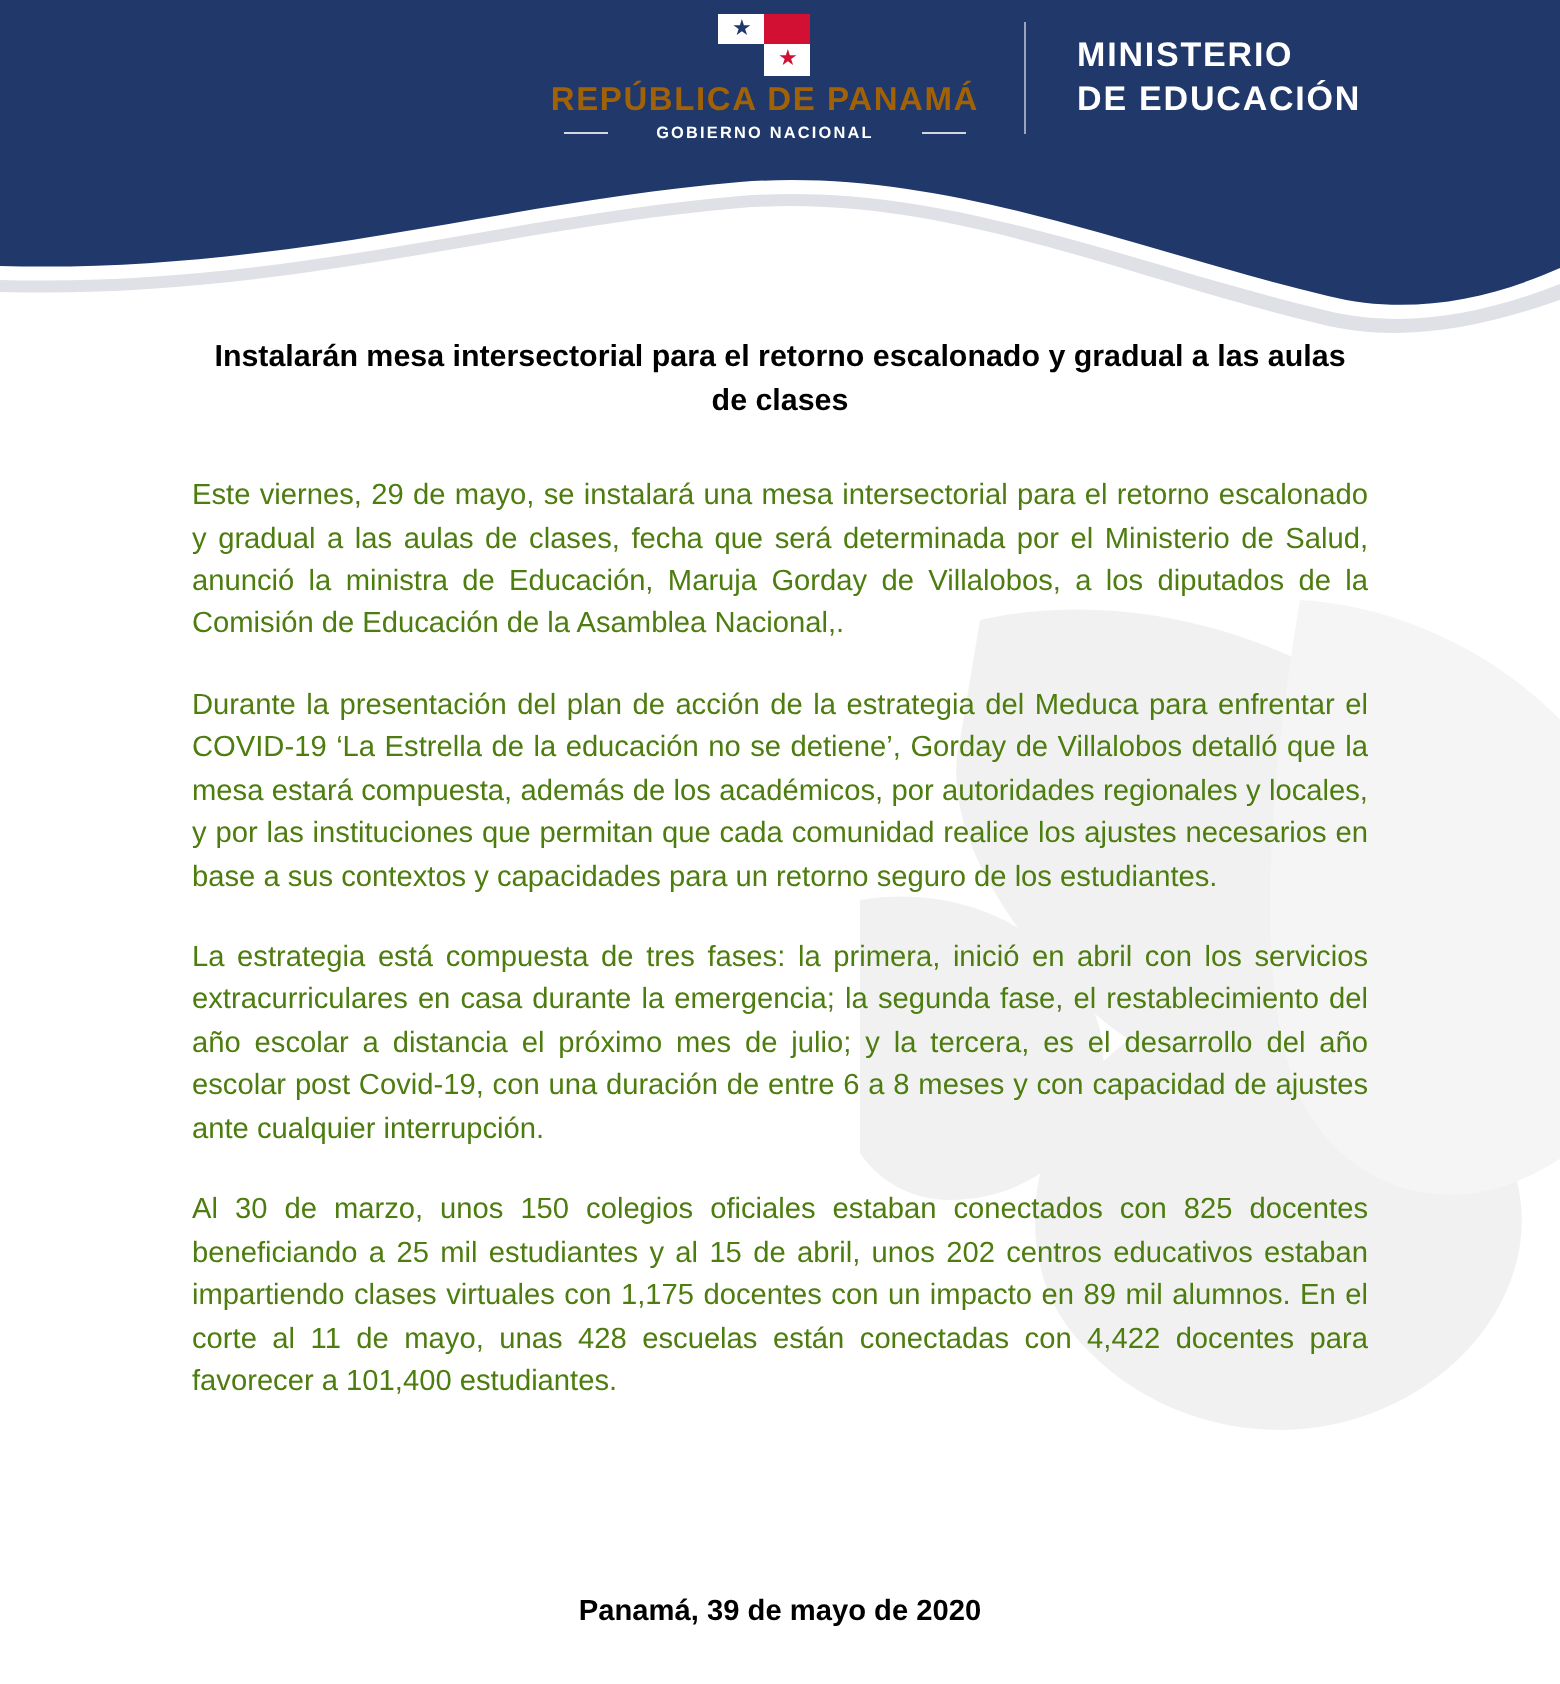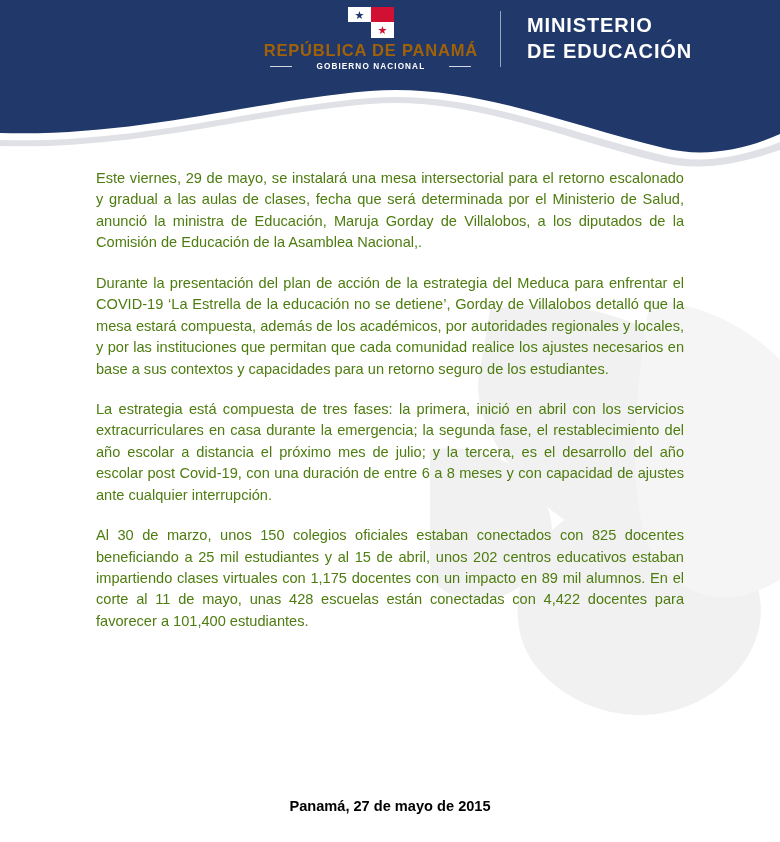--- a/index.html
+++ b/index.html
@@ -131,21 +131,21 @@
 
   .brand-divider {
     width: 1px;
     height: 56px;
     background: rgba(255,255,255,0.55);
     margin: 0 26px 0 0;
   }
 
   .brand-right {
     color: #ffffff;
-    font-size: 20px;
+    font-size: 17px;
     font-weight: bold;
     letter-spacing: 0.9px;
     line-height: 1.28;
     white-space: nowrap;
   }
 
   
   .content {
     position: absolute;
     left: 96px;
@@ -248,22 +248,23 @@
       <div class="brand-divider"></div>
 
       <div class="brand-right">
         <div>MINISTERIO</div>
         <div>DE EDUCACIÓN</div>
       </div>
     </div>
   </div>
 
   <div class="content">
+    <h1 class="doc-title">Instalarán mesa intersectorial para el retorno escalonado y gradual a las aulas de clases</h1>
 
     <p class="para">Este viernes, 29 de mayo, se instalará una mesa intersectorial para el retorno escalonado y gradual a las aulas de clases, fecha que será determinada por el Ministerio de Salud, anunció la ministra de Educación, Maruja Gorday de Villalobos, a los diputados de la Comisión de Educación de la Asamblea Nacional,.</p>
     <p class="para">Durante la presentación del plan de acción de la estrategia del Meduca para enfrentar el COVID-19 ‘La Estrella de la educación no se detiene’, Gorday de Villalobos detalló que la mesa estará compuesta, además de los académicos, por autoridades regionales y locales, y por las instituciones que permitan que cada comunidad realice los ajustes necesarios en base a sus contextos y capacidades para un retorno seguro de los estudiantes.</p>
     <p class="para">La estrategia está compuesta de tres fases: la primera, inició en abril con los servicios extracurriculares en casa durante la emergencia; la segunda fase, el restablecimiento del año escolar a distancia el próximo mes de julio; y la tercera, es el desarrollo del año escolar post Covid-19, con una duración de entre 6 a 8 meses y con capacidad de ajustes ante cualquier interrupción.</p>
     <p class="para">Al 30 de marzo, unos 150 colegios oficiales estaban conectados con 825 docentes beneficiando a 25 mil estudiantes y al 15 de abril, unos 202 centros educativos estaban impartiendo clases virtuales con 1,175 docentes con un impacto en 89 mil alumnos. En el corte al 11 de mayo, unas 428 escuelas están conectadas con 4,422 docentes para favorecer a 101,400 estudiantes.</p>
   </div>
 
-  <div class="footer-date">Panamá, 27 de mayo de 2015</div>
+  <div class="footer-date">Panamá, 39 de mayo de 2020</div>
 
 </div>
 
 </body></html>

